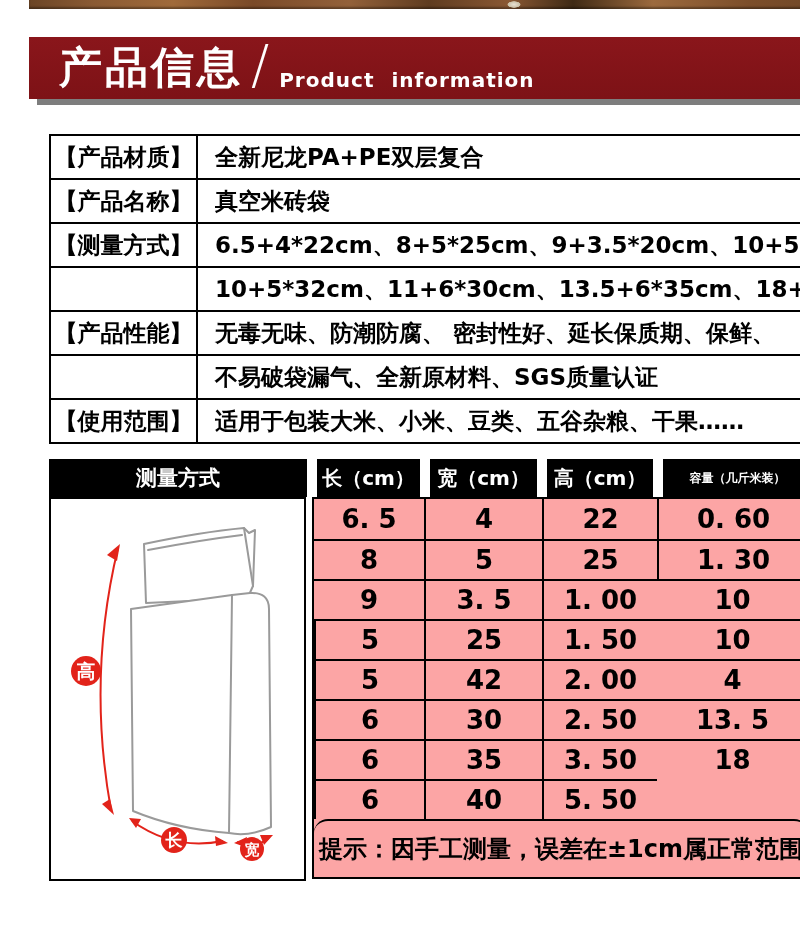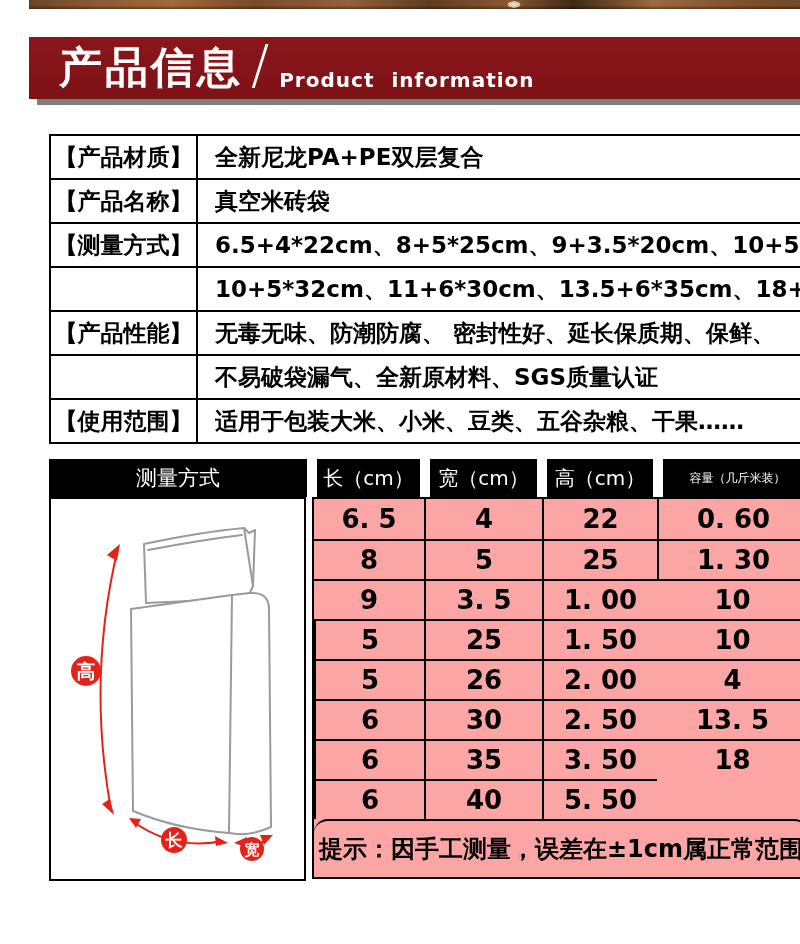--- a/index.html
+++ b/index.html
@@ -37,21 +37,21 @@
         box-sizing:border-box;background:#fff;}
   .it-row{display:flex;border-bottom:2px solid #000;height:42px;}
   .it-row:last-child{border-bottom:none;}
   .it-label{width:145px;min-width:145px;border-right:2px solid #000;display:flex;
         align-items:center;justify-content:center;font-size:23px;font-weight:700;white-space:nowrap;}
   .it-value{flex:1;display:flex;align-items:center;padding-left:17px;font-size:23px;
         font-weight:700;white-space:nowrap;overflow:hidden;}
 
   
   .hb{position:absolute;top:459px;height:38px;background:#000;color:#fff;display:flex;
-        align-items:center;justify-content:center;font-weight:400;white-space:nowrap;box-sizing:border-box;}
+        align-items:center;justify-content:center;font-weight:700;white-space:nowrap;box-sizing:border-box;}
   .hb-diagram{left:20px;width:258px;font-size:21px;}
   .hb-1{left:288px;width:103px;font-size:20px;}
   .hb-2{left:401px;width:107px;font-size:20px;}
   .hb-3{left:518px;width:106px;font-size:20px;}
   .hb-4{left:634px;width:149px;font-size:12px;}
 
   
   .diagram-cell{position:absolute;left:20px;top:497px;width:257px;height:384px;
         border:2px solid #000;box-sizing:border-box;background:#fff;}
 
@@ -172,21 +172,21 @@
     <div class="mt-cell">3. 5</div>
     <div class="mt-cell">1. 00</div>
 
     <div class="mt-cell col-first">10</div>
     <div class="mt-cell">5</div>
     <div class="mt-cell">25</div>
     <div class="mt-cell">1. 50</div>
 
     <div class="mt-cell col-first">10</div>
     <div class="mt-cell">5</div>
-    <div class="mt-cell">26</div>
+    <div class="mt-cell">42</div>
     <div class="mt-cell">2. 00</div>
 
     <div class="mt-cell col-first">4</div>
     <div class="mt-cell">6</div>
     <div class="mt-cell">30</div>
     <div class="mt-cell">2. 50</div>
 
     <div class="mt-cell col-first">13. 5</div>
     <div class="mt-cell">6</div>
     <div class="mt-cell">35</div>

